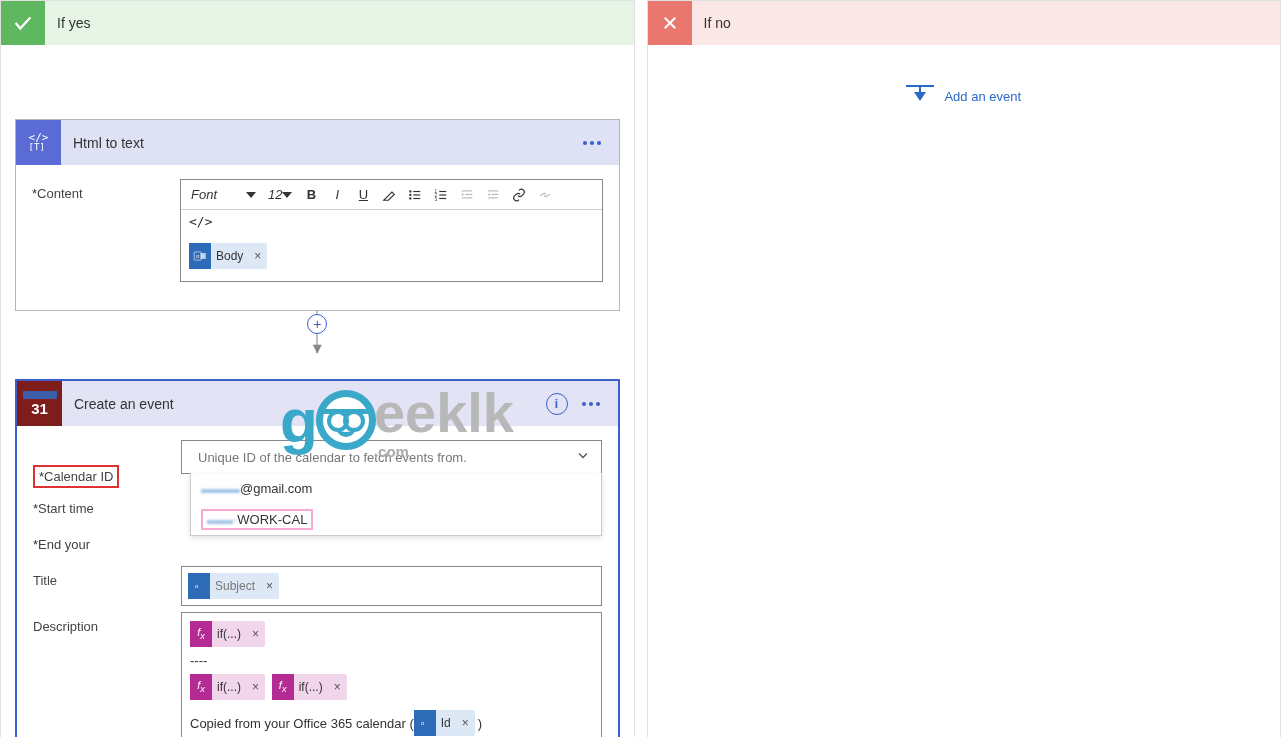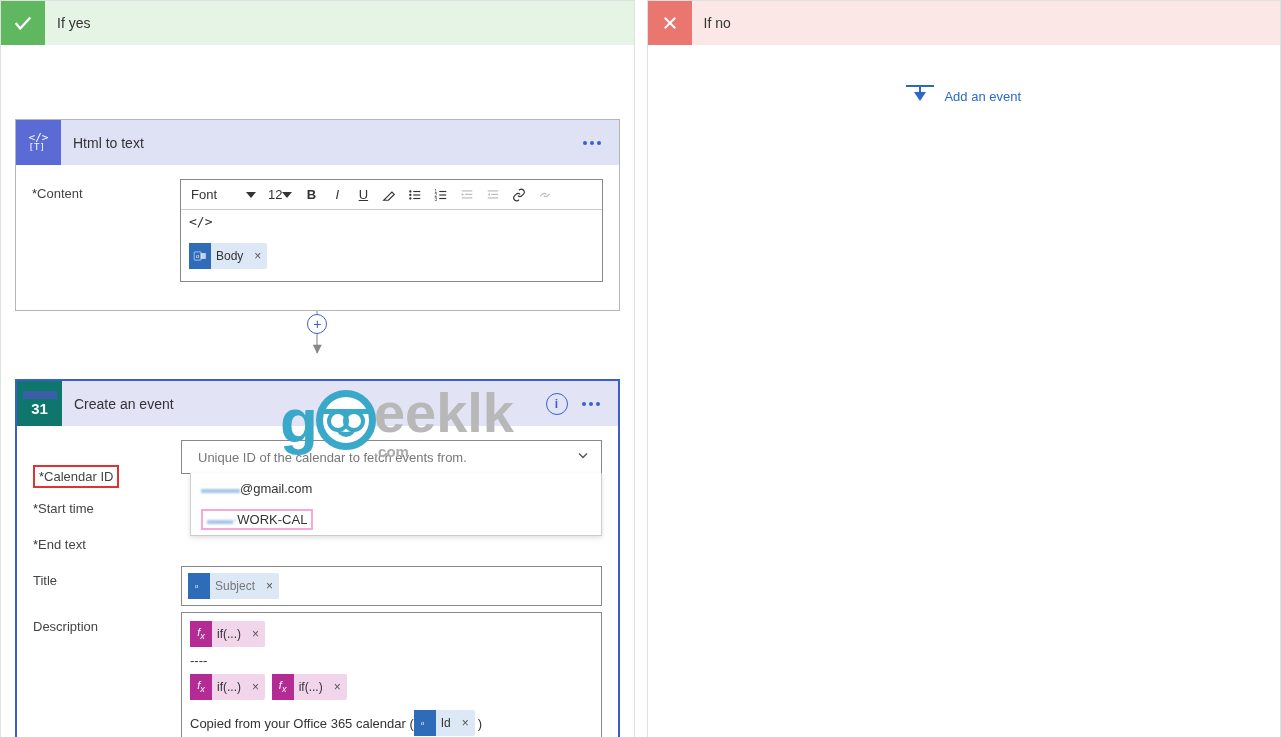--- a/index.html
+++ b/index.html
@@ -16,21 +16,21 @@
   .branch-body { padding: 14px; }
   .card { border: 1px solid #b5b5b5; background: #fff; margin-top: 60px; }
   .card.first { margin-top: 60px; }
   .card.selected { border: 2px solid #3a5fcd; margin-top: 26px; }
   .card-header { display: flex; align-items: center; height: 45px; background: #e2e4f6; position: relative; }
   .card-header.purple { background: #dfe2f5; }
   .card-header.blue  { background: #e2e4f6; }
   .card-icon { width: 45px; height: 45px; display: flex; align-items: center; justify-content: center; color: #fff; font-size: 13px; }
   .card-icon.html { background: #5b6bd6; font-family: monospace; font-size: 11px; }
   .card-icon.html .t1 { font-size: 9px; line-height: 9px; }
-  .card-icon.cal { background: #0f766e; flex-direction: column; font-weight: 600; }
+  .card-icon.cal { background: #7f1d1d; flex-direction: column; font-weight: 600; }
   .card-icon.cal .bar { width: 34px; height: 8px; background: #3a5fa8; margin-bottom: 1px; }
   .card-icon.cal .day { font-size: 15px; }
   .card-title { padding-left: 12px; font-size: 14px; color: #333; flex: 1; }
   .card-info { width: 22px; height: 22px; border: 1.5px solid #3a5fcd; border-radius: 50%; color: #3a5fcd; display: flex; align-items: center; justify-content: center; font-size: 12px; font-weight: 600; margin-right: 14px; cursor: pointer; }
   .card-ellipsis { display: flex; gap: 3px; margin-right: 18px; cursor: pointer; }
   .card-ellipsis span { width: 4px; height: 4px; border-radius: 50%; background: #3a5fcd; }
   .card-body { padding: 14px 16px; }
   .form-row { display: flex; align-items: flex-start; margin-bottom: 14px; }
   .form-row.tight { margin-bottom: 6px; }
   .form-label { width: 148px; font-size: 13px; color: #444; padding-top: 7px; }
@@ -44,21 +44,21 @@
   .add-action-icon::after { content: ""; position: absolute; left: 50%; top: 0; transform: translateX(-50%); border-left: 6px solid transparent; border-right: 6px solid transparent; border-top: 9px solid #2a6ac4; margin-top: 5px; }
   .add-action-icon::before { content: ""; position: absolute; left: 50%; top: 0; width: 2px; height: 8px; background: #2a6ac4; transform: translateX(-50%); }
   .connector { position: relative; height: 26px; display: flex; justify-content: center; align-items: center; }
   .connector .line { position: absolute; width: 2px; background: #c0c0c0; top: 0; bottom: 0; }
   .connector .plus { width: 20px; height: 20px; border: 1.5px solid #3a5fcd; border-radius: 50%; background: #fff; color: #3a5fcd; display: flex; align-items: center; justify-content: center; font-size: 14px; z-index: 1; }
   .connector .arrow2 { position: absolute; bottom: -6px; color: #888; font-size: 18px; }
 
   
   .rtbox { border: 1px solid #888; background: #fff; }
   .rt-toolbar { display: flex; align-items: center; height: 30px; border-bottom: 1px solid #ccc; padding: 0 6px; gap: 4px; font-size: 13px; }
-  .rt-sel { display: flex; align-items: center; padding: 0 4px; }
+  .rt-sel { display: flex; align-items: center; padding: 0 4px; font-style: italic; }
   .rt-sel .cv { border-left: 5px solid transparent; border-right: 5px solid transparent; border-top: 6px solid #333; }
   .rt-btn { width: 22px; height: 22px; display: flex; align-items: center; justify-content: center; color: #333; cursor: pointer; }
   .rt-btn.dis { color: #bbb; }
   .rt-editor { padding: 4px 8px 8px; min-height: 24px; font-family: monospace; font-size: 13px; }
   .rt-tags { padding: 4px 8px 10px; }
 
   
   .tag { display: inline-flex; align-items: center; height: 26px; border-radius: 2px; font-size: 12px; margin: 2px 3px 2px 0; }
   .tag .ticon { width: 22px; height: 26px; display: flex; align-items: center; justify-content: center; color: #fff; font-size: 11px; font-style: italic; }
   .tag .ttxt { padding: 0 5px; }
@@ -255,21 +255,21 @@
                 <div class="dditem"><span class="wkframe"><span class="blurred2">▬▬-</span><span>WORK-CAL</span></span></div>
               </div>
             </div>
           </div>
 
           <div class="form-row" style="margin-top:0">
             <div class="form-label"><span class="req">*</span><span>Start time</span></div>
             <div class="field"></div>
           </div>
           <div class="form-row">
-            <div class="form-label"><span class="req">*</span><span>End text</span></div>
+            <div class="form-label"><span class="req">*</span><span>End your</span></div>
             <div class="field"></div>
           </div>
 
           <div class="form-row tight">
             <div class="form-label">Title</div>
             <div class="field">
               <div class="box" style="padding:4px 6px">
                 <div class="tag outlook">
                   <div class="ticon">
                       <svg width="14" height="14" viewBox="0 0 24 24">

